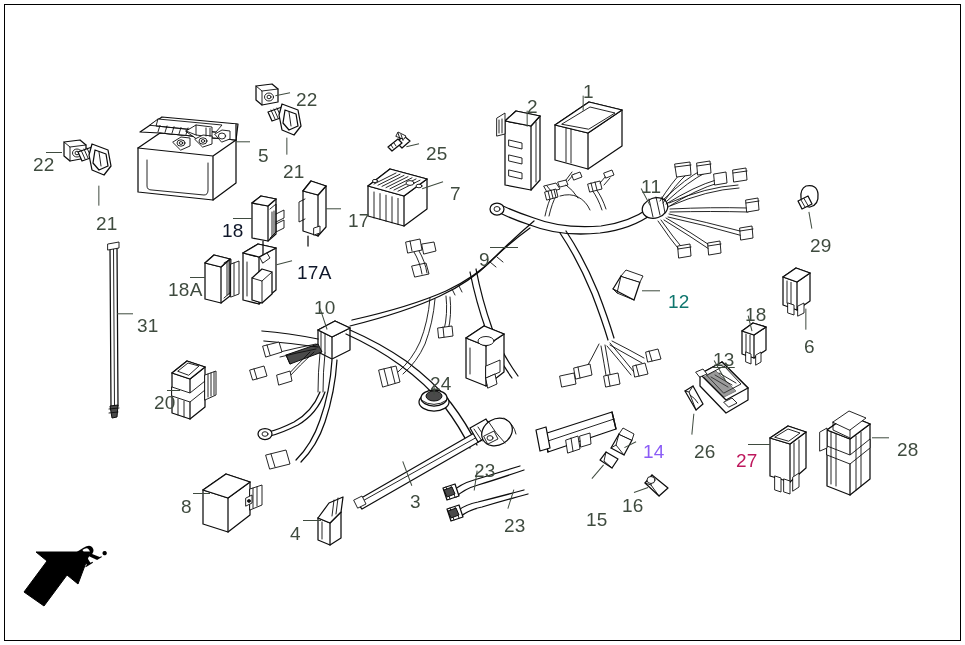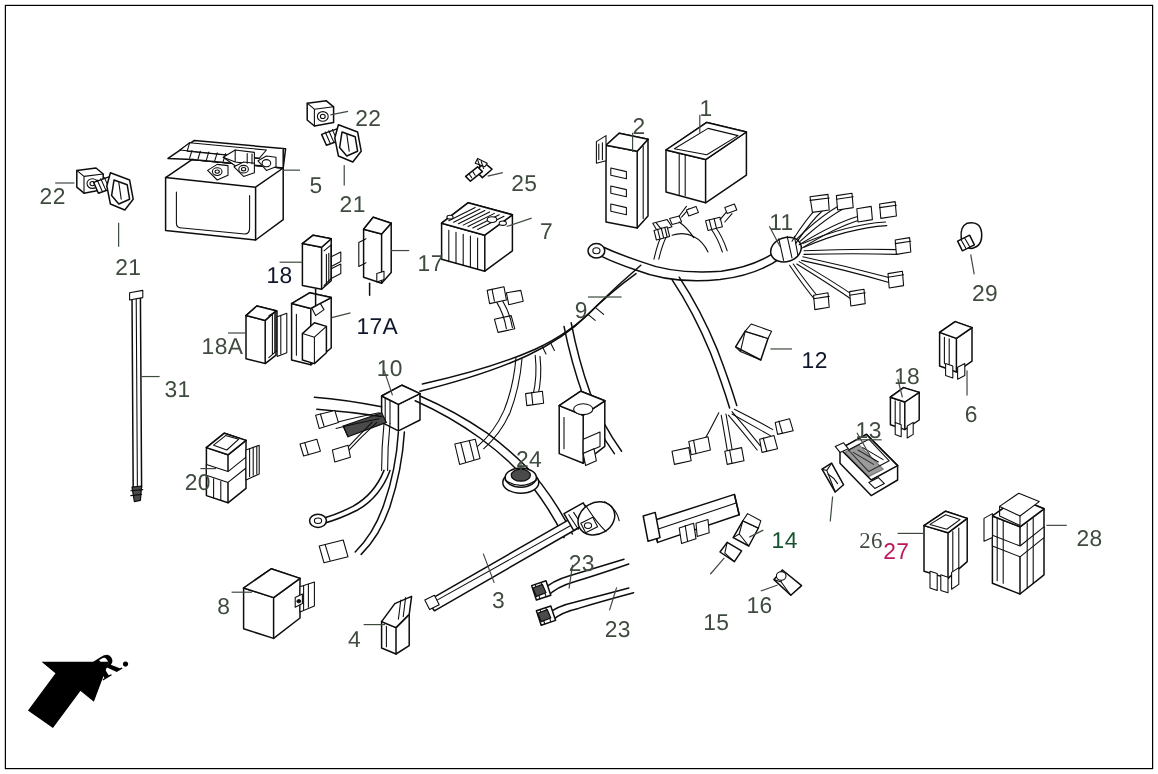--- a/index.html
+++ b/index.html
@@ -585,40 +585,40 @@
       <div class="lbl" style="left: 527px; top: 97px; color: rgb(63, 75, 63);">2</div>
       <div class="lbl" style="left: 410px; top: 492px; color: rgb(63, 75, 63);">3</div>
       <div class="lbl" style="left: 290px; top: 524px; color: rgb(63, 75, 63);">4</div>
       <div class="lbl" style="left: 258px; top: 146px; color: rgb(63, 75, 63);">5</div>
       <div class="lbl" style="left: 804px; top: 337px; color: rgb(63, 75, 63);">6</div>
       <div class="lbl" style="left: 450px; top: 184px; color: rgb(63, 75, 63);">7</div>
       <div class="lbl" style="left: 181px; top: 497px; color: rgb(63, 75, 63);">8</div>
       <div class="lbl" style="left: 479px; top: 250px; color: rgb(63, 75, 63);">9</div>
       <div class="lbl" style="left: 314px; top: 298px; color: rgb(63, 75, 63);">10</div>
       <div class="lbl" style="left: 641px; top: 177px; color: rgb(63, 75, 63);">11</div>
-      <div class="lbl" style="left: 668px; top: 292px; color: #0f172a;">12</div>
+      <div class="lbl" style="left: 668px; top: 292px; color: #0f766e;">12</div>
       <div class="lbl" style="left: 713px; top: 350px; color: rgb(63, 75, 63); text-decoration: underline;">13</div>
-      <div class="lbl" style="left: 643px; top: 442px; color: #14532d;">14</div>
+      <div class="lbl" style="left: 643px; top: 442px; color: #8b5cf6;">14</div>
       <div class="lbl" style="left: 586px; top: 510px; color: rgb(63, 75, 63);">15</div>
       <div class="lbl" style="left: 622px; top: 496px; color: rgb(63, 75, 63);">16</div>
       <div class="lbl" style="left: 348px; top: 211px; color: rgb(63, 75, 63);">17</div>
       <div class="lbl" style="left: 297px; top: 263px; color: #0f172a;">17A</div>
       <div class="lbl" style="left: 222px; top: 221px; color: #0f172a;">18</div>
       <div class="lbl" style="left: 168px; top: 280px; color: rgb(63, 75, 63);">18A</div>
       <div class="lbl" style="left: 745px; top: 305px; color: rgb(63, 75, 63);">18</div>
       <div class="lbl" style="left: 154px; top: 393px; color: rgb(63, 75, 63); text-align: center;">20</div>
       <div class="lbl" style="left: 96px; top: 214px; color: rgb(63, 75, 63);">21</div>
       <div class="lbl" style="left: 283px; top: 162px; color: rgb(63, 75, 63);">21</div>
       <div class="lbl" style="left: 33px; top: 155px; color: rgb(63, 75, 63);">22</div>
       <div class="lbl" style="left: 296px; top: 90px; color: rgb(63, 75, 63);">22</div>
       <div class="lbl" style="left: 474px; top: 461px; color: rgb(63, 75, 63);">23</div>
       <div class="lbl" style="left: 504px; top: 516px; color: rgb(63, 75, 63);">23</div>
       <div class="lbl" style="left: 430px; top: 374px; color: rgb(63, 75, 63);">24</div>
       <div class="lbl" style="left: 426px; top: 144px; color: rgb(63, 75, 63);">25</div>
-      <div class="lbl" style="left: 716px; top: 442px; color: rgb(63, 75, 63); font-family: Liberation Serif, serif;">26</div>
+      <div class="lbl" style="left: 694px; top: 442px; color: rgb(63, 75, 63);">26</div>
       <div class="lbl" style="left: 736px; top: 451px; color: #be185d;">27</div>
       <div class="lbl" style="left: 897px; top: 440px; color: rgb(63, 75, 63);">28</div>
       <div class="lbl" style="left: 810px; top: 236px; color: rgb(63, 75, 63);">29</div>
       <div class="lbl" style="left: 137px; top: 316px; color: rgb(63, 75, 63);">31</div>
     </div>
   <div id="leaders">
       <div class="lead" style="left: 583px; top: 95px; width: 15px; transform: rotate(90deg); background: rgb(63, 75, 63);"></div>
       <div class="lead" style="left: 527px; top: 110px; width: 16px; transform: rotate(90deg); background: rgb(63, 75, 63);"></div>
       <div class="lead" style="left: 412px; top: 485px; width: 25.632px; transform: rotate(-110.556deg); background: rgb(63, 75, 63);"></div>
       <div class="lead" style="left: 303px; top: 520px; width: 18px; transform: rotate(0deg); background: rgb(63, 75, 63);"></div>

